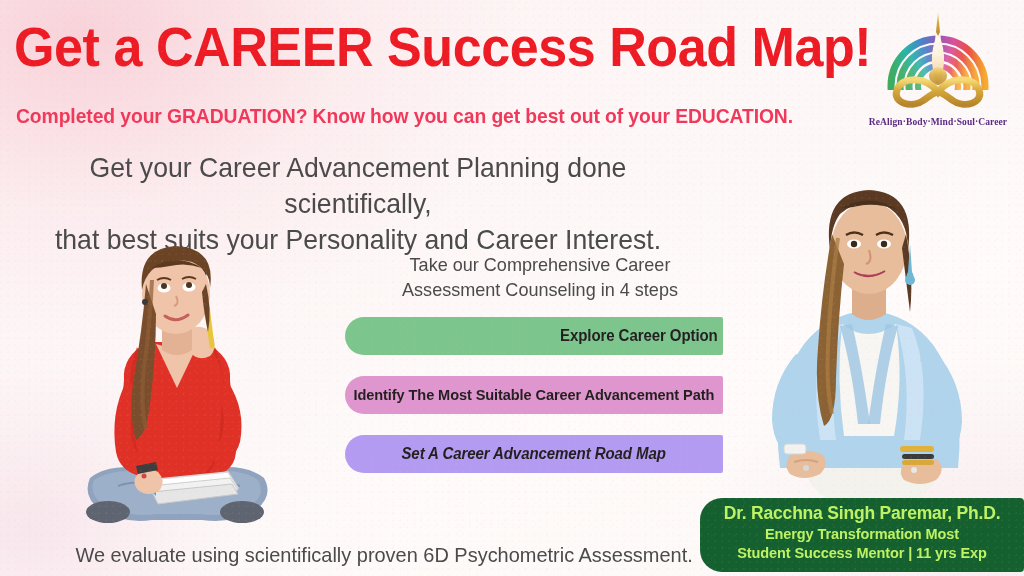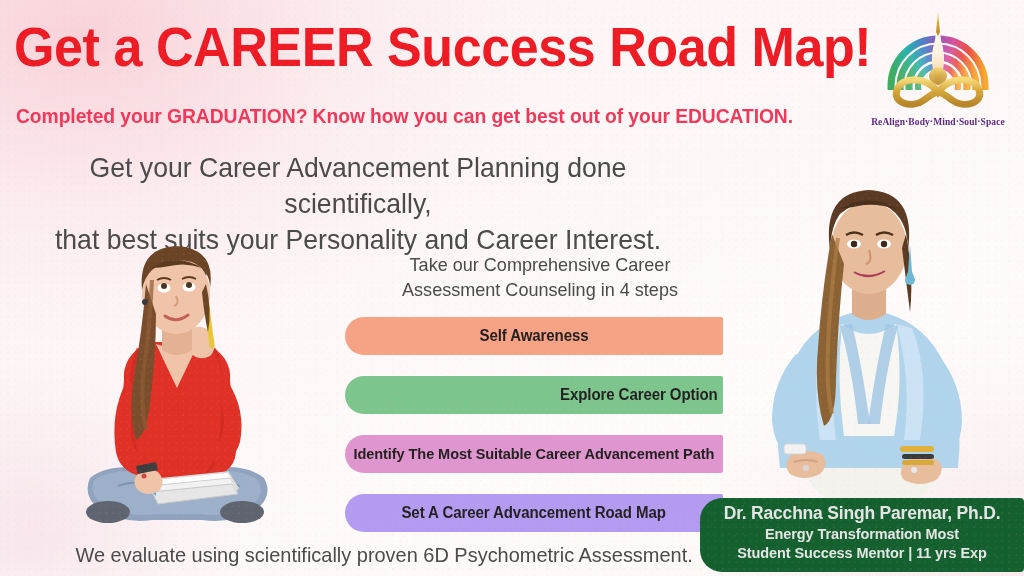--- a/index.html
+++ b/index.html
@@ -105,21 +105,21 @@
     height: 38px;
     margin-bottom: 21px;
     border-top-left-radius: 19px;
     border-bottom-left-radius: 19px;
     border-top-right-radius: 2px;
     border-bottom-right-radius: 2px;
     display: flex;
     align-items: center;
     justify-content: center;
   }
-  .step-bar:last-child { margin-bottom: 0; }
+  .step-bar:last-child { margin-bottom: 0; font-style: italic; }
   .step-label {
     color: #231f20;
     font-family: "Liberation Sans Narrow", "Liberation Sans", sans-serif;
     font-weight: 700;
     font-size: 16px;
     letter-spacing: -0.1px;
     transform: scaleX(0.94);
     white-space: nowrap;
   }
   .step-bar.wide .step-label { font-size: 15.5px; }
@@ -182,21 +182,21 @@
     position: absolute;
     left: 700px;
     top: 498px;
     width: 324px;
     height: 74px;
     background: #14612F;
     border-top-left-radius: 22px;
     border-bottom-left-radius: 22px;
     border-top-right-radius: 4px;
     border-bottom-right-radius: 4px;
-    color: #e5e5e5;
+    color: #bef264;
     text-align: center;
     padding-top: 5px;
     box-sizing: border-box;
   }
   .name-banner .nm {
     font-family: "Liberation Sans", sans-serif;
     font-weight: 700;
     font-size: 17.5px;
     line-height: 1.25;
     letter-spacing: -0.2px;
@@ -222,23 +222,20 @@
     <span class="l1">Get your Career Advancement Planning done scientifically,</span>
     <span class="l2">that best suits your Personality and Career Interest.</span>
   </div>
 
   <div class="steps-heading">
     <span>Take our Comprehensive Career</span><br>
     <span>Assessment Counseling in 4 steps</span>
   </div>
 
   <div class="steps">
-    <div class="step-bar" style="background: rgb(245, 162, 133);">
-      <span class="step-label">Self Awareness</span>
-    </div>
     <div class="step-bar" style="background: rgb(124, 198, 142); justify-content: flex-end;">
       <span class="step-label">Explore Career Option</span>
     </div>
     <div class="step-bar wide" style="background: rgb(223, 150, 206);">
       <span class="step-label">Identify The Most Suitable Career Advancement Path</span>
     </div>
     <div class="step-bar" style="background: rgb(179, 155, 242);">
       <span class="step-label">Set A Career Advancement Road Map</span>
     </div>
   </div>
@@ -275,21 +272,21 @@
         <circle cx="74" cy="80" r="47" fill="none" stroke="url(#arcg)" stroke-width="7" opacity="0.95"></circle>
         <circle cx="74" cy="80" r="38" fill="none" stroke="url(#arcg)" stroke-width="7" opacity="0.9"></circle>
         <circle cx="74" cy="80" r="29" fill="none" stroke="url(#arcg)" stroke-width="7" opacity="0.85"></circle>
         <circle cx="74" cy="80" r="20" fill="none" stroke="url(#arcg)" stroke-width="6" opacity="0.8"></circle>
       </g>
       <path d="M74 8 L77 34 Q82 50 79 64 Q77 76 74 80 Q71 76 69 64 Q66 50 71 34 Z" fill="url(#flameg)"></path>
       <path d="M74 6 L76 26 L74 30 L72 26 Z" fill="url(#goldg)"></path>
       <circle cx="74" cy="70" r="9" fill="url(#goldg)" opacity="0.85"></circle>
       <path d="M74 86 C62 70 38 70 33 84 C28 97 48 103 60 94 C68 88 72 86 74 86 C76 86 80 88 88 94 C100 103 120 97 115 84 C110 70 86 70 74 86 Z" fill="none" stroke="url(#goldg)" stroke-width="7" stroke-linecap="round"></path>
     </svg>
-    <div class="logo-tag">ReAlign·Body·Mind·Soul·Space</div>
+    <div class="logo-tag">ReAlign·Body·Mind·Soul·Career</div>
   </div>
 
   <svg id="student" class="person" viewBox="0 0 250 320">
     <g>
 
       <path d="M38 250 Q30 268 48 282 Q72 296 100 292 L150 292 Q182 296 204 282 Q222 268 212 250 Q195 236 160 240 L92 240 Q55 236 38 250 Z" fill="#8FA3BE"></path>
       <path d="M42 252 Q36 268 54 278 Q78 290 104 286 L148 286 Q176 290 198 278 Q214 268 206 252 Q190 240 158 244 L94 244 Q60 240 42 252 Z" fill="#9DB0C9"></path>
       <path d="M66 258 Q80 252 104 256" stroke="#7E93AF" stroke-width="2" fill="none"></path>
       <path d="M148 256 Q172 252 188 258" stroke="#7E93AF" stroke-width="2" fill="none"></path>
 

